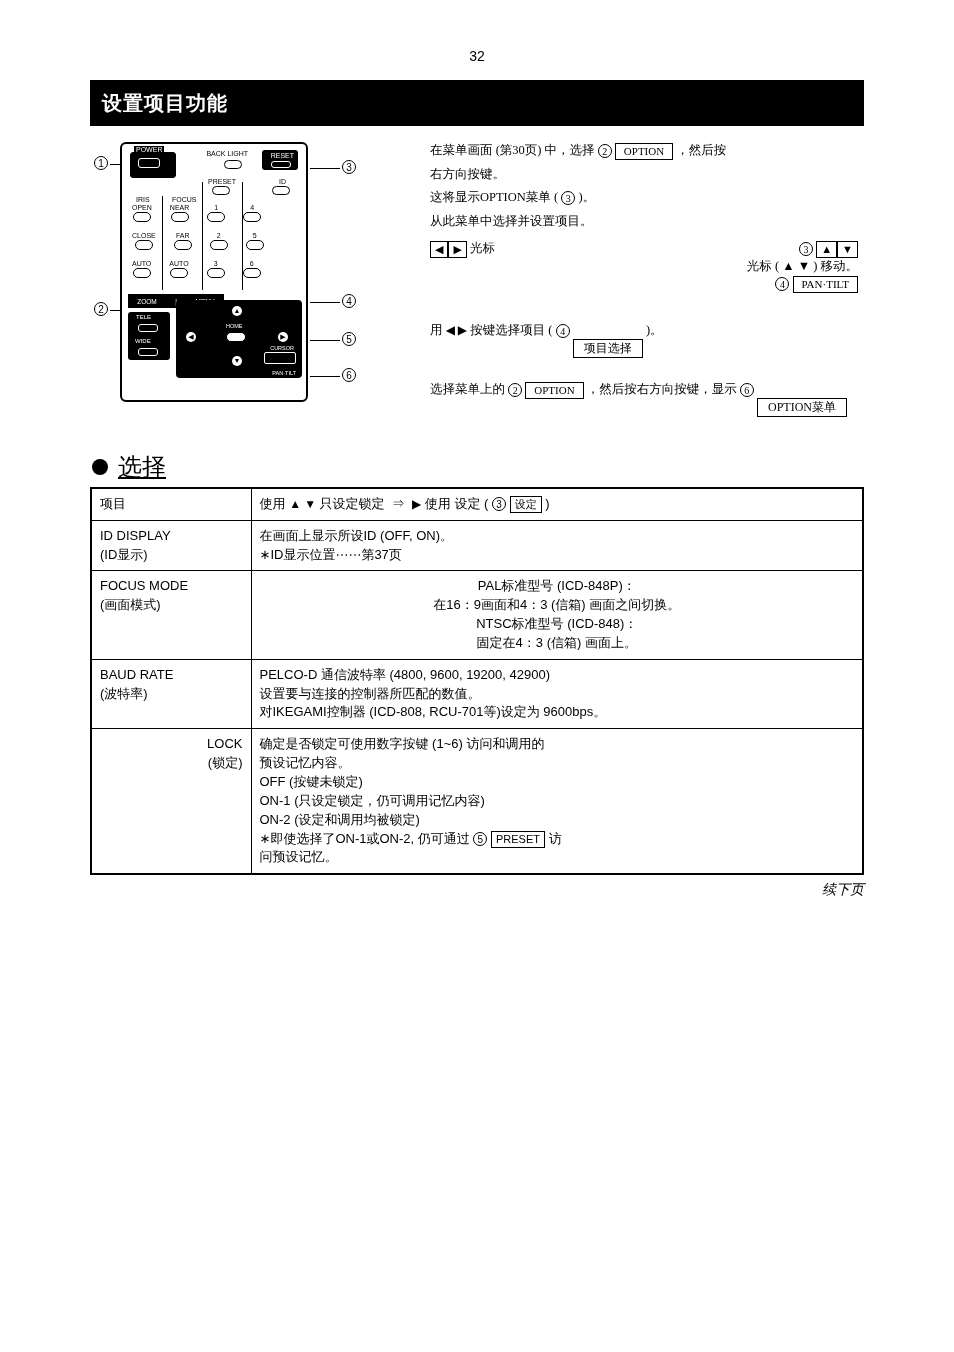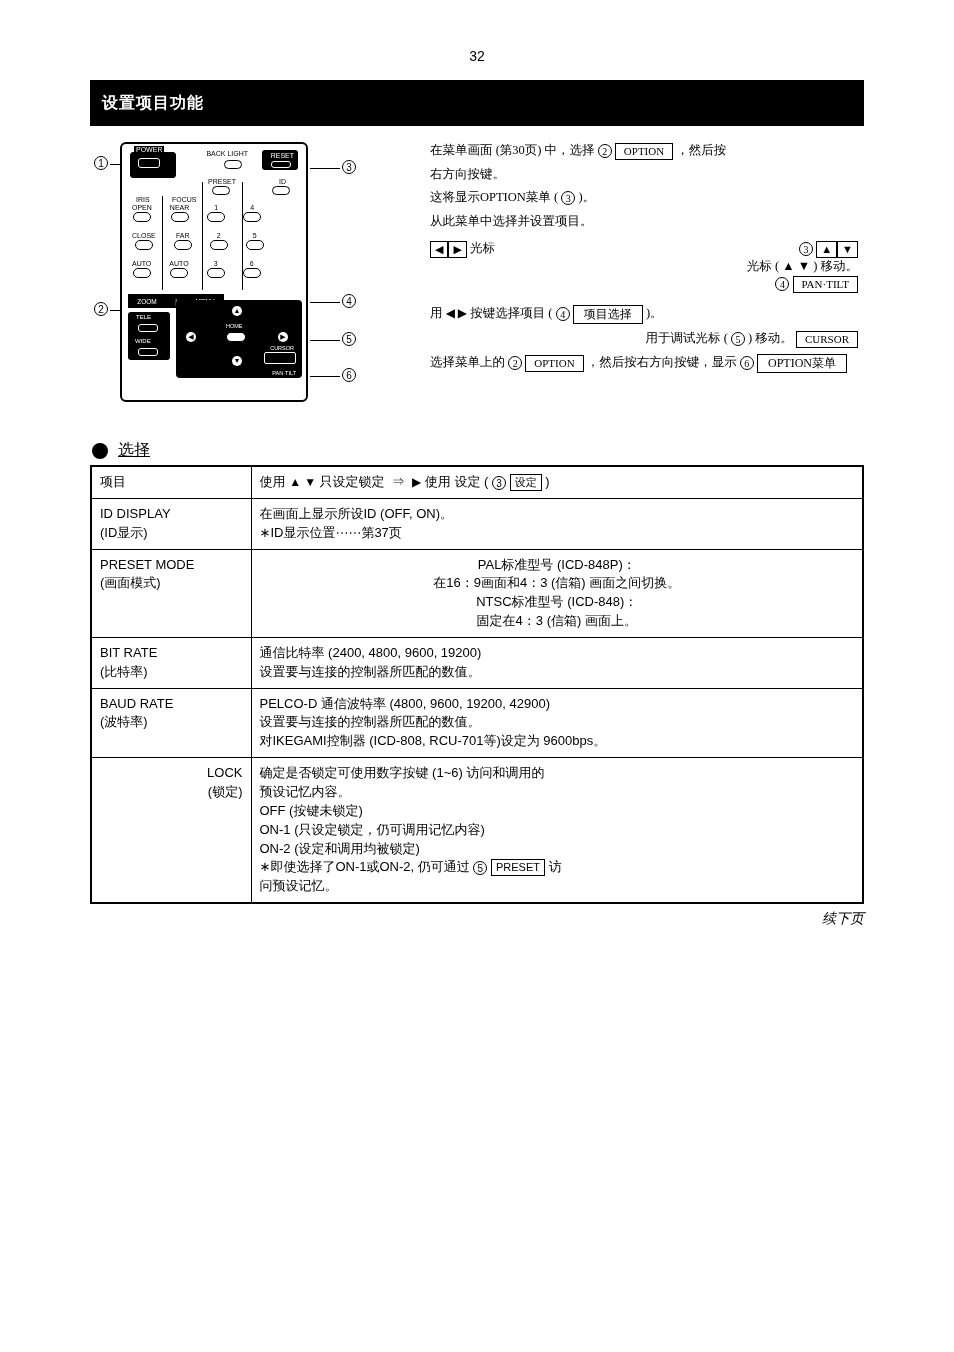--- a/index.html
+++ b/index.html
@@ -28,21 +28,21 @@
     height: 46px;
     width: 100%;
     background: #000;
     display: flex;
     align-items: center;
     padding: 0 10px;
   }
   .titlebar span {
     color: #fff;
     font-weight: bold;
-    font-size: 16px;
+    font-size: 20px;
     letter-spacing: 1px;
   }
   
   .row-top {
     display: flex;
     width: 100%;
     margin-top: 10px;
     border-bottom: 2px solid #fff;
   }
   .col-remote {
@@ -98,35 +98,35 @@
     border:1.4px solid #000;
     padding: 0 4px;
     font-size: 11px;
     line-height: 15px;
     vertical-align: middle;
     background:#fff;
     min-width: 10px;
     text-align:center;
   }
   .key.wide { padding:0 8px; }
-  .key.big { padding:1px 10px; font-size:12px;}
+  .key.big { padding:1px 10px; font-size:12px;margin-top:34px;}
   .arrow-glyph { font-size:12px; }
   .col-options p { margin: 2px 0 6px 0; font-size:12.5px; }
 
   
   .subtitle-row {
     display:flex;
     align-items:center;
     gap:10px;
     margin: 14px 0 4px 2px;
   }
   .bullet-big {
     width:16px;height:16px;border-radius:50%;background:#000;
   }
-  .subtitle-row span { font-size:16px;text-decoration:underline; }
+  .subtitle-row span { font-size:24px;text-decoration:underline; }
 
   
   table.opt {
     border-collapse: collapse;
     width: 100%;
     border: 2px solid #000;
     font-size: 13px;
   }
   table.opt td, table.opt th {
     border: 1px solid #000;
@@ -349,26 +349,20 @@
         </div>
       </div>
 
       <p style="margin-top:12px;">
         <span>用 </span>
         <span class="arrow-glyph">◀ ▶</span>
         <span> 按键选择项目 (</span>
         <span class="num-circle">4</span>
         <span class="key big">项目选择</span>
         <span>)。</span>
-      </p>
-      <p style="text-align:right;">
-        <span>用于调试光标 (</span>
-        <span class="num-circle">5</span>
-        <span>) 移动。</span>
-        <span class="key wide">CURSOR</span>
       </p>
 
       <p style="margin-top:6px;">
         <span>选择菜单上的 </span>
         <span class="num-circle">2</span>
         <span class="key wide">OPTION</span>
         <span>，然后按右方向按键，显示 </span>
         <span class="num-circle">6</span>
         <span class="key big">OPTION菜单</span>
       </p>
@@ -399,32 +393,26 @@
       </th>
     </tr>
 
     <tr>
       <td class="col1" style="white-space:pre-line;">ID DISPLAY
 (ID显示)</td>
       <td style="white-space:pre-line;">在画面上显示所设ID (OFF, ON)。
 ∗ID显示位置⋯⋯第37页</td>
     </tr>
     <tr>
-      <td class="col1" style="white-space:pre-line;">PRESET MODE
+      <td class="col1" style="white-space:pre-line;">FOCUS MODE
 (画面模式)</td>
       <td style="white-space:pre-line;text-align:center;">PAL标准型号 (ICD-848P)：
 在16：9画面和4：3 (信箱) 画面之间切换。
 NTSC标准型号 (ICD-848)：
 固定在4：3 (信箱) 画面上。</td>
-    </tr>
-    <tr>
-      <td class="col1" style="white-space:pre-line;">BIT RATE
-(比特率)</td>
-      <td style="white-space:pre-line;">通信比特率 (2400, 4800, 9600, 19200)
-设置要与连接的控制器所匹配的数值。</td>
     </tr>
     <tr>
       <td class="col1" style="white-space:pre-line;">BAUD RATE
 (波特率)</td>
       <td style="white-space:pre-line;">PELCO-D 通信波特率 (4800, 9600, 19200, 42900)
 设置要与连接的控制器所匹配的数值。
 对IKEGAMI控制器 (ICD-808, RCU-701等)设定为 9600bps。</td>
     </tr>
     <tr>
       <td class="col1" style="white-space:pre-line;text-align:right;">LOCK

